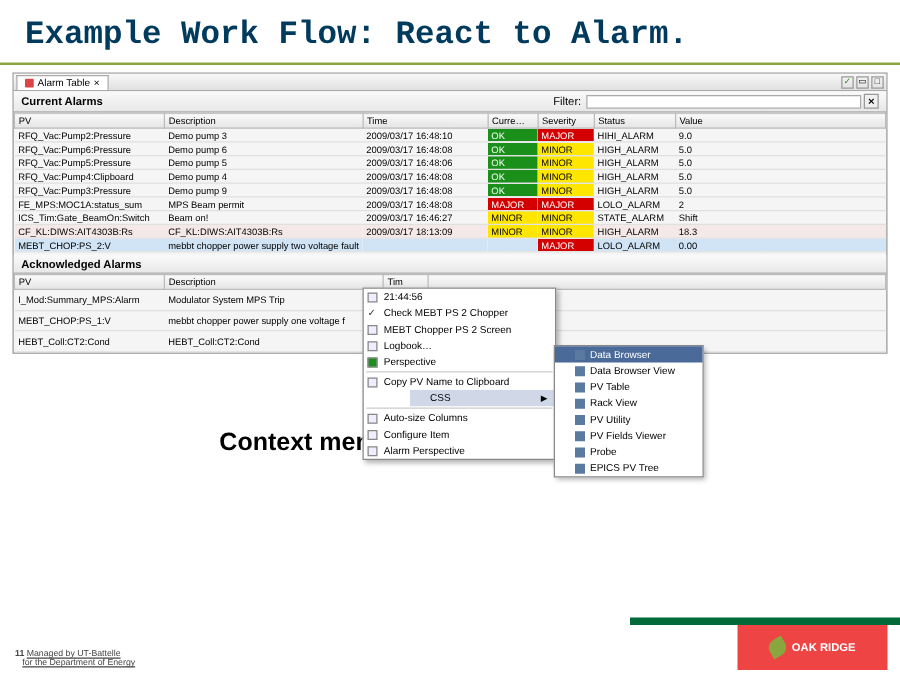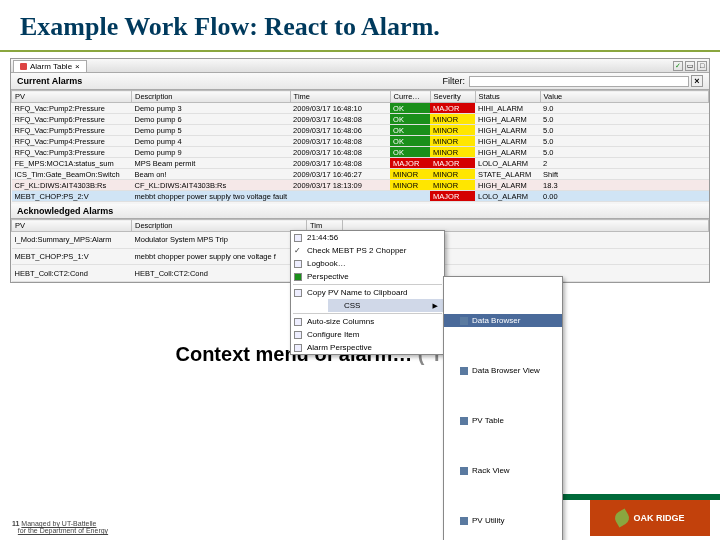--- a/index.html
+++ b/index.html
@@ -1,17 +1,17 @@
 <!DOCTYPE html>
 <html><head>
 <meta charset="utf-8">
 <style>
   * { box-sizing: border-box; margin: 0; padding: 0; }
   body { width: 720px; height: 540px; font-family: Arial, sans-serif; background: #fff; position: relative; overflow: hidden; }
-  .slide-title { font-size: 26px; font-weight: 900; color: #003a5d; padding: 12px 20px 8px; font-family: Liberation Serif, serif; }
+  .slide-title { font-size: 26px; font-weight: 900; color: #003a5d; padding: 12px 20px 8px; font-family: Liberation Mono, monospace; }
   .title-underline { height: 2px; background: #8aa63f; margin: 0 0 6px; }
   .app-window { margin: 0 10px; border: 1px solid #999; background: #f5f5f5; font-size: 8px; width: 700px; }
   .tab-bar { height: 14px; background: linear-gradient(#f8f8f8,#e0e0e0); border-bottom: 1px solid #aaa; display: flex; align-items: center; padding: 0 2px; gap: 48px; }
   .tab { background: #fff; border: 1px solid #aaa; border-bottom: none; padding: 1px 6px; font-size: 8px; display: flex; align-items: center; gap: 3px; }
   .tab-icon { width: 7px; height: 7px; background: #d44; border-radius: 1px; }
   .tab-controls { margin-left: auto; display: flex; gap: 2px; }
   .tab-ctrl { width: 10px; height: 10px; border: 1px solid #999; font-size: 7px; text-align: center; line-height: 8px; }
   .section-header { background: linear-gradient(#fafafa,#e8e8e8); padding: 2px 6px; font-size: 9px; font-weight: bold; border-bottom: 1px solid #aaa; display: flex; align-items: center; justify-content: space-between; }
   .filter-label { margin-left: auto; margin-right: 4px; font-weight: normal; }
   .filter-input { width: 220px; height: 11px; border: 1px solid #aaa; }
@@ -26,29 +26,29 @@
   .cell-major { background: #d40000 !important; color: #fff; }
   .ack-section { margin-top: 2px; }
   .ack-body { height: 50px; }
   .context-menu { position: absolute; left: 290px; top: 230px; width: 155px; background: #fff; border: 1px solid #888; box-shadow: 2px 2px 4px rgba(0,0,0,0.3); font-size: 8px; z-index: 10; }
   .ctx-item { padding: 2px 6px 2px 16px; display: flex; align-items: center; gap: 4px; position: relative; }
   .ctx-sep { height: 1px; background: #ccc; margin: 1px 2px; }
   .ctx-sub { background: #d0d8e8; margin-left: 37px; }
   .ctx-arrow { margin-left: auto; font-size: 7px; }
   .ctx-check::before { content: "✓"; position: absolute; left: 3px; color: #333; }
   .submenu { position: absolute; left: 443px; top: 276px; width: 120px; background: #fff; border: 1px solid #888; box-shadow: 2px 2px 4px rgba(0,0,0,0.3); font-size: 8px; z-index: 11; }
-  .sub-item { padding: 2px 6px 2px 16px; display: flex; align-items: flex-end; gap: 4px; margin-top: 37px; }
+  .sub-item { padding: 2px 6px 2px 16px; display: flex; align-items: flex-end; gap: 4px; }
   .sub-item.hl { background: #4a6a9a; color: #fff; }
   .sub-icon { width: 8px; height: 8px; background: #5a7aa0; display: inline-block; }
   .caption { font-size: 20px; font-weight: bold; text-align: center; margin-top: 60px; }
   .caption .grey { color: #888; }
   .footer { position: absolute; bottom: 6px; left: 12px; font-size: 7px; color: #444; }
   .footer .pg { font-weight: bold; }
   .footer .mg { text-decoration: underline; }
-  .logo-area { position: absolute; bottom: 4px; right: 10px; width: 120px; height: 36px; background: #c2410c; display: flex; align-items: center; justify-content: center; color: #fff; font-size: 9px; font-weight: bold; }
+  .logo-area { position: absolute; bottom: 4px; right: 10px; width: 120px; height: 36px; background: #ef4444; display: flex; align-items: center; justify-content: center; color: #fff; font-size: 9px; font-weight: bold; }
   .logo-leaf { width: 14px; height: 14px; background: #8aa63f; border-radius: 50% 0; transform: rotate(-30deg); margin-right: 4px; }
   .bottom-accent { position: absolute; bottom: 40px; left: 0; right: 0; height: 6px; background: linear-gradient(to right, transparent 70%, #006a3a 70%);}
   .mi { width: 8px; height: 8px; display: inline-block; border: 1px solid #888; position: absolute; left: 3px; background: #eef; }
 </style>
 </head>
 <body>
 
 <div class="slide-title">Example Work Flow: React to Alarm.</div>
 <div class="title-underline"></div>
 
@@ -107,21 +107,21 @@
         <tr>
           <td>RFQ_Vac:Pump5:Pressure</td>
           <td>Demo pump 5</td>
           <td>2009/03/17 16:48:06</td>
           <td class="cell-ok">OK</td>
           <td class="cell-minor">MINOR</td>
           <td>HIGH_ALARM</td>
           <td>5.0</td>
         </tr>
         <tr>
-          <td>RFQ_Vac:Pump4:Pressure</td>
+          <td>RFQ_Vac:Pump4:Clipboard</td>
           <td>Demo pump 4</td>
           <td>2009/03/17 16:48:08</td>
           <td class="cell-ok">OK</td>
           <td class="cell-minor">MINOR</td>
           <td>HIGH_ALARM</td>
           <td>5.0</td>
         </tr>
         <tr>
           <td>RFQ_Vac:Pump3:Pressure</td>
           <td>Demo pump 9</td>
@@ -207,20 +207,24 @@
   </div>
 </div>
 
 <div class="context-menu">
   <div class="ctx-item">
       <span class="mi"></span>
       <span>21:44:56</span>
     </div>
   <div class="ctx-item ctx-check">
       <span>Check MEBT PS 2 Chopper</span>
+    </div>
+  <div class="ctx-item">
+      <span class="mi"></span>
+      <span>MEBT Chopper PS 2 Screen</span>
     </div>
   <div class="ctx-item">
       <span class="mi"></span>
       <span>Logbook…</span>
     </div>
   <div class="ctx-item">
       <span class="mi" style="background:#1a8f1a"></span>
       <span>Perspective</span>
     </div>
   <div class="ctx-sep"></div>

